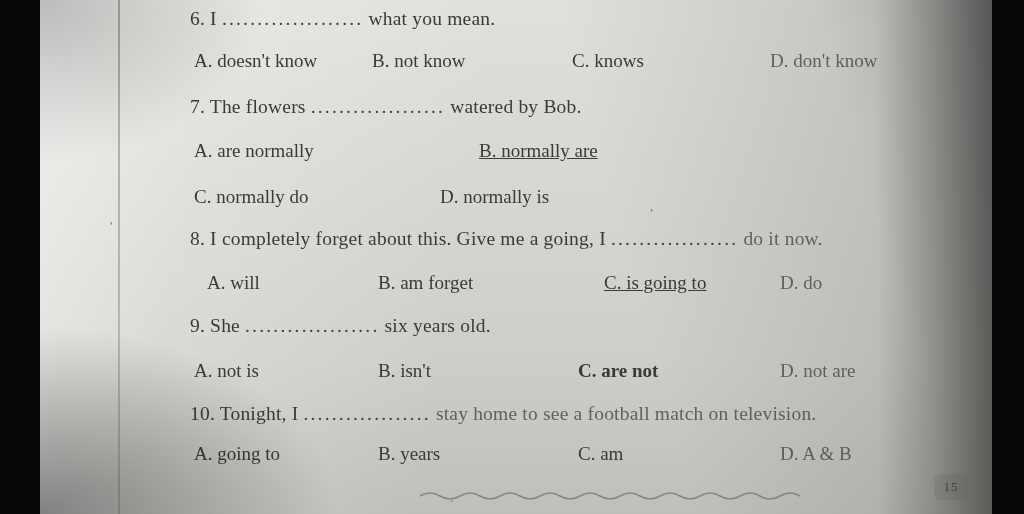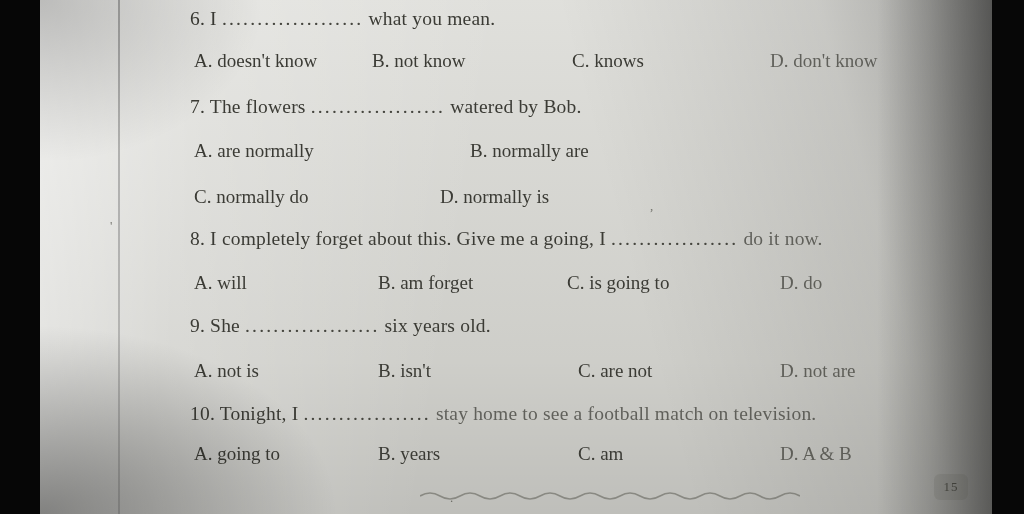--- a/index.html
+++ b/index.html
@@ -155,50 +155,50 @@
     </div>
 
     <div class="qline" style="left:40px; top:96px;">
       <span>7.</span>
       <span>The flowers</span>
       <span class="dots">...................</span>
       <span>watered by Bob.</span>
     </div>
     <div class="opts" style="top:140px;">
       <div class="opt" style="left:44px;">A. are normally</div>
-      <div class="opt" style="left:320px;">B. normally are</div>
+      <div class="opt" style="left:329px;text-decoration:underline;">B. normally are</div>
     </div>
     <div class="opts" style="top:186px;">
       <div class="opt" style="left:44px;">C. normally do</div>
       <div class="opt" style="left:290px;">D. normally is</div>
     </div>
 
     <div class="qline" style="left:40px; top:228px;">
       <span>8.</span>
       <span>I completely forget about this. Give me a going, I</span>
       <span class="dots">..................</span>
       <span class="faded">do it now.</span>
     </div>
     <div class="opts" style="top:272px;">
-      <div class="opt" style="left:44px;">A. will</div>
+      <div class="opt" style="left:57px;">A. will</div>
       <div class="opt" style="left:228px;">B. am forget</div>
-      <div class="opt" style="left:417px;">C. is going to</div>
+      <div class="opt" style="left:454px;text-decoration:underline;">C. is going to</div>
       <div class="opt faded" style="left:630px;">D. do</div>
     </div>
 
     <div class="qline" style="left:40px; top:315px;">
       <span>9.</span>
       <span>She</span>
       <span class="dots">...................</span>
       <span>six years old.</span>
     </div>
     <div class="opts" style="top:360px;">
       <div class="opt" style="left:44px;">A. not is</div>
       <div class="opt" style="left:228px;">B. isn't</div>
-      <div class="opt" style="left:428px;">C. are not</div>
+      <div class="opt" style="left:428px;font-weight:bold;">C. are not</div>
       <div class="opt faded" style="left:630px;">D. not are</div>
     </div>
 
     <div class="qline" style="left:40px; top:403px;">
       <span>10.</span>
       <span>Tonight, I</span>
       <span class="dots">..................</span>
       <span class="faded">stay home to see a football match on television.</span>
     </div>
     <div class="opts" style="top:443px;">

